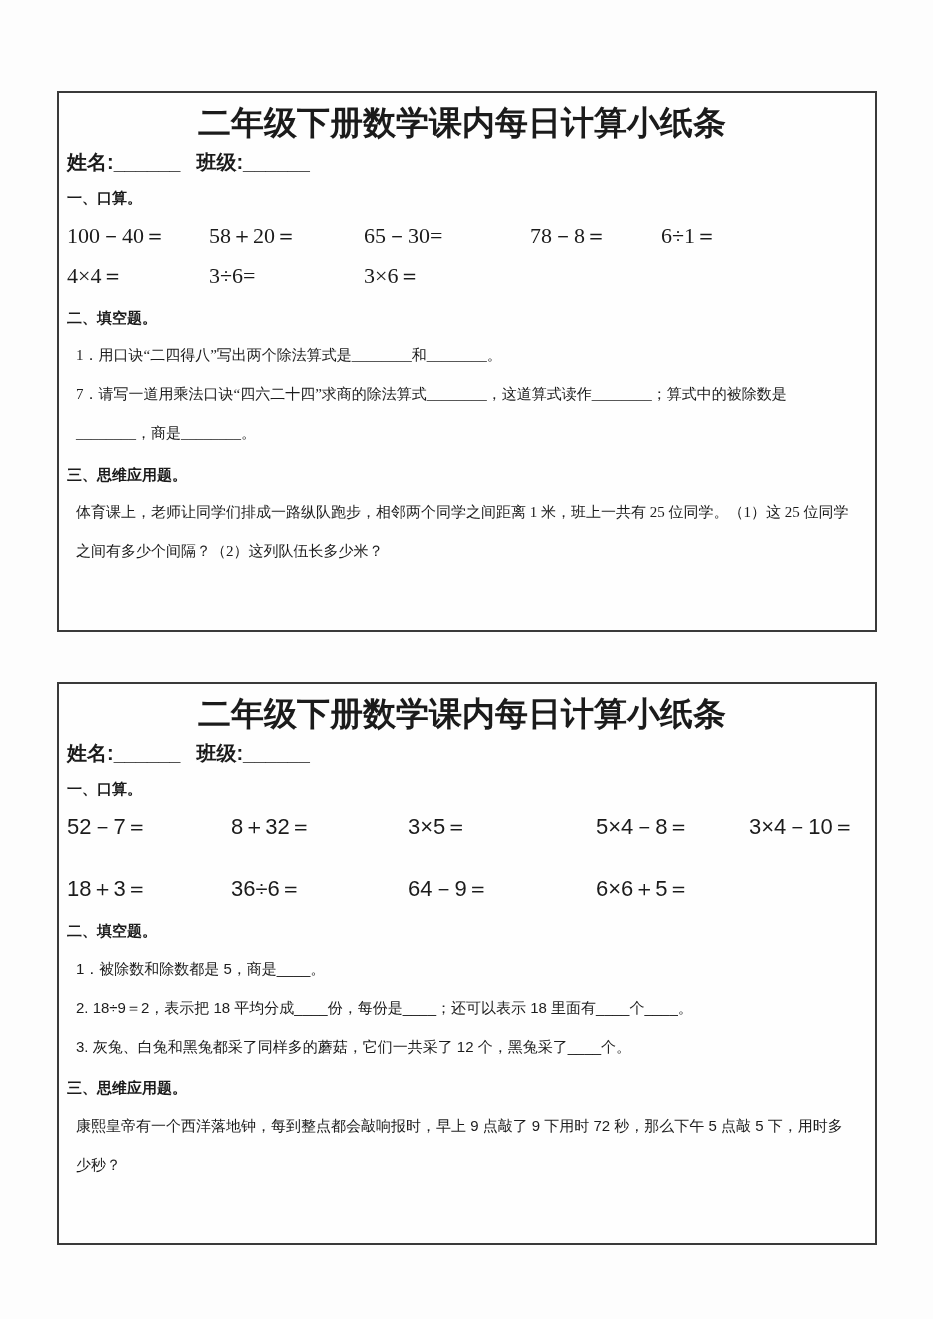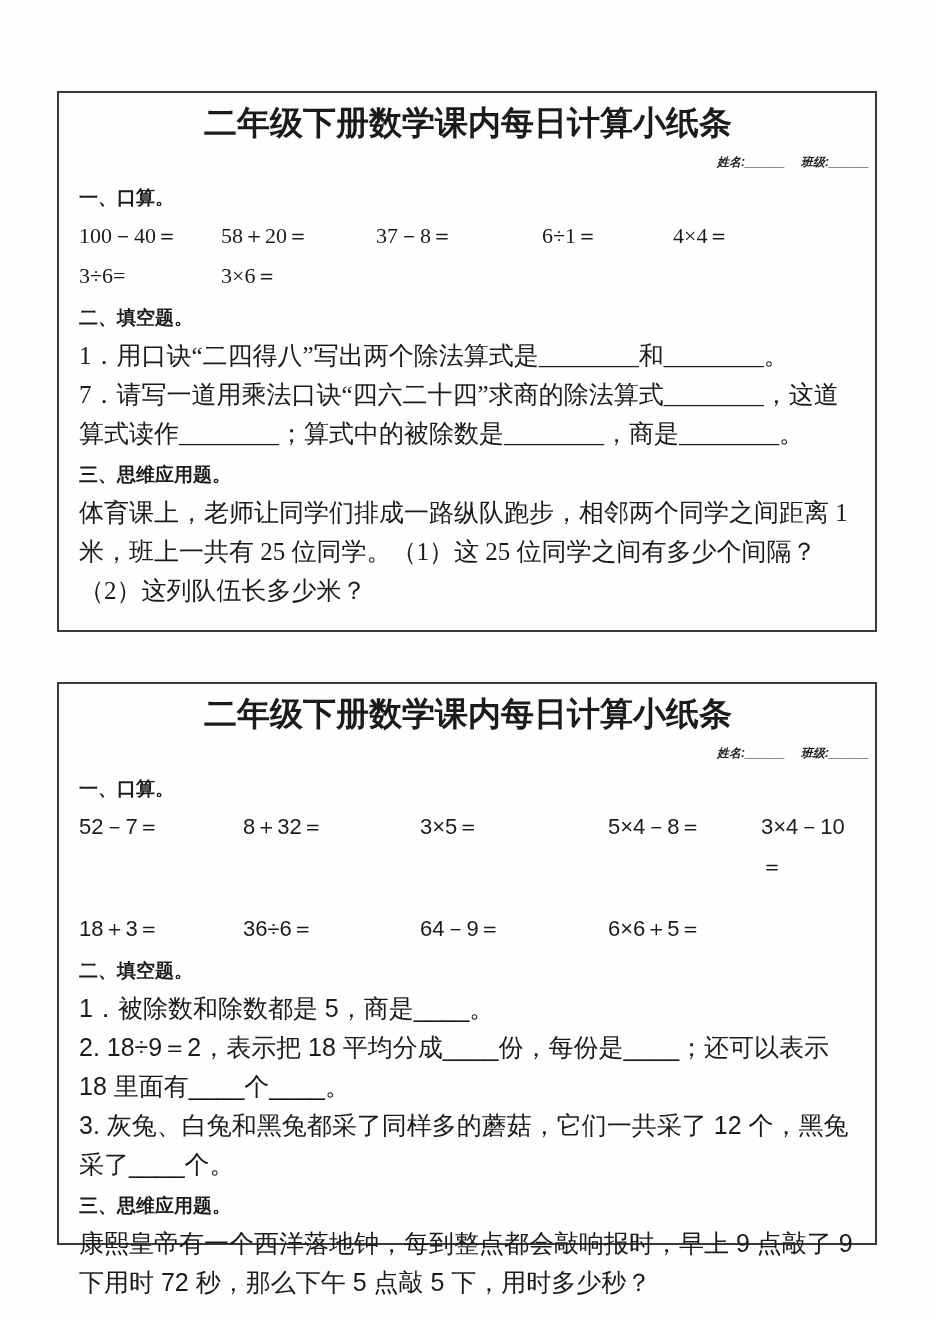--- a/index.html
+++ b/index.html
@@ -15,83 +15,84 @@
     position: relative;
     overflow: hidden;
   }
   .sheet {
     position: absolute;
     left: 57px;
     width: 820px;
     box-sizing: border-box;
     border: 2px solid #3a3a3a;
     background: #fefefe;
-    padding: 0 18px 0 20px;
+    padding: 0 18px 0 8px;
   }
   .sheet-1 { top: 91px;  height: 541px; }
   .sheet-2 { top: 682px; height: 563px; }
 
   .sheet-title {
     font-family: "Liberation Sans", sans-serif;
     font-weight: 700;
     font-size: 33px;
     line-height: 50px;
     text-align: center;
     margin-top: 5px;
     white-space: nowrap;
   }
   .meta-line {
     font-family: "Liberation Sans", sans-serif;
     font-weight: 700;
-    font-size: 12px;
+    font-size: 20px;
     line-height: 28px;
-    text-align: right;
+    text-align: left;
     margin-right: -12px;
     white-space: nowrap;
-    font-style: italic;
   }
   .meta-gap { display: inline-block; width: 16px; }
 
   .sec-heading {
     font-family: "Liberation Sans", sans-serif;
     font-weight: 700;
-    font-size: 19px;
+    font-size: 15px;
     line-height: 36px;
     margin-top: 4px;
   }
   .eq-grid {
     display: grid;
     grid-template-columns: 142px 155px 166px 131px 1fr;
     font-size: 22px;
     line-height: 40px;
   }
   .body-text {
-    font-size: 25px;
+    font-size: 15px;
     line-height: 39px;
+    margin-left: 9px;
   }
   
   .digits-sans {
     font-family: "Liberation Sans", "Liberation Serif", serif;
     gap: 22px;
   }
 </style>
 </head>
 <body>
 
 <div class="sheet sheet-1">
   <div class="sheet-title">二年级下册数学课内每日计算小纸条</div>
 
   <div class="meta-line"><span>姓名:</span><span>______</span><span class="meta-gap"></span><span>班级:</span><span>______</span></div>
 
   <div class="sec-heading">一、口算。</div>
 
   <div class="eq-grid">
     <span>100－40＝</span>
     <span>58＋20＝</span>
-    <span>37－8＝</span>
+    <span>65－30=</span>
+    <span>78－8＝</span>
     <span>6÷1＝</span>
     <span>4×4＝</span>
     <span>3÷6=</span>
     <span>3×6＝</span>
   </div>
 
   <div class="sec-heading">二、填空题。</div>
   <div class="body-text">1．用口诀“二四得八”写出两个除法算式是________和________。</div>
   <div class="body-text">7．请写一道用乘法口诀“四六二十四”求商的除法算式________，这道算式读作________；算式中的被除数是________，商是________。</div>
 

